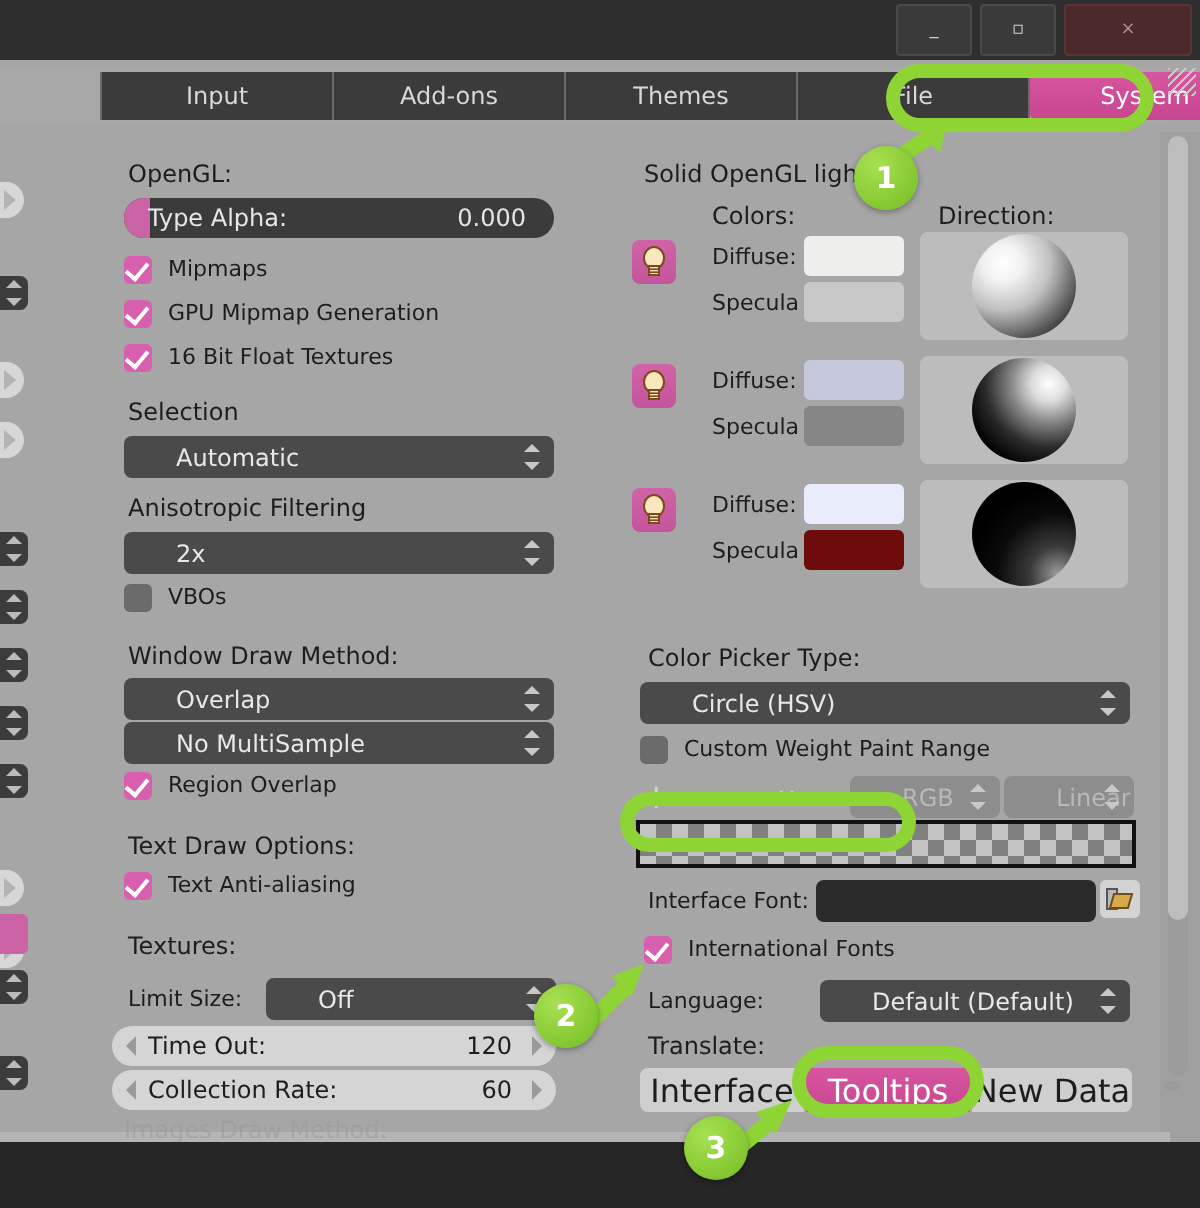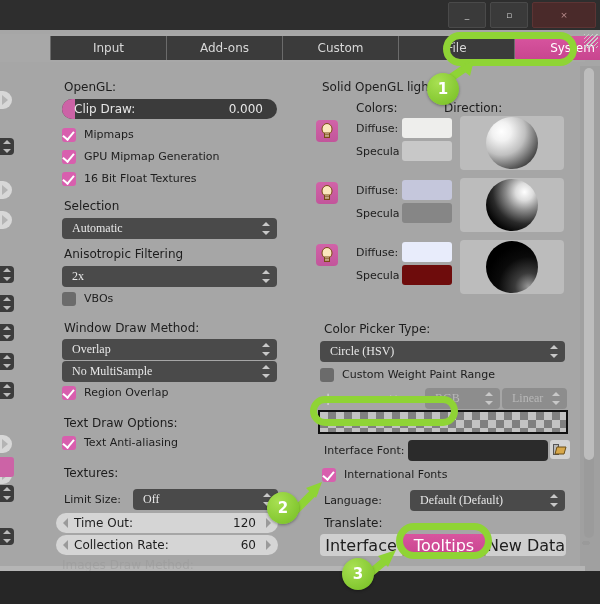--- a/index.html
+++ b/index.html
@@ -56,21 +56,21 @@
   .slider .tx{position:relative;margin-left:12px;}
   .slider .vx{position:absolute;right:14px;}
 
   .check{position:absolute;width:14px;height:14px;border-radius:3px;background:#6b6b6b;}
   .check.on{background:#d85fae;}
   .check.on::after{content:"";position:absolute;left:3px;top:1px;width:5px;height:9px;
       border:2px solid #fff;border-top:none;border-left:none;transform:rotate(40deg);}
 
   .dropdown{position:absolute;height:21px;background:#4a4a4a;border-radius:4px;color:#e8e8e8;
             font-size:12px;display:flex;align-items:center;}
-  .dropdown .dtx{margin-left:10px;font-family:Liberation Serif, serif;}
+  .dropdown .dtx{margin-left:26px;}
   .dropdown .dar{position:absolute;right:7px;top:4px;width:9px;height:13px;
       display:flex;flex-direction:column;justify-content:space-between;align-items:center;}
   .dropdown .dar i{display:block;width:0;height:0;border-left:4px solid transparent;border-right:4px solid transparent;}
   .dropdown .dar i.up{border-bottom:4px solid #c8c8c8;}
   .dropdown .dar i.dn{border-top:4px solid #c8c8c8;}
 
   .numfield{position:absolute;height:20px;background:#d5d5d5;border-radius:10px;color:#1d1d1d;
             font-size:12px;display:flex;align-items:center;}
   .numfield .ntx{margin-left:18px;}
   .numfield .nvx{position:absolute;right:22px;}
@@ -130,21 +130,21 @@
       <div class="winbtn">▫</div>
       <div class="winbtn close">×</div>
     </div>
   </div>
 
   <div class="tabstrip">
     <div class="tabsbg"></div>
     <div class="tabs">
       <div class="tab">Input</div>
       <div class="tab">Add-ons</div>
-      <div class="tab">Custom</div>
+      <div class="tab">Themes</div>
       <div class="tab">File</div>
       <div class="tab active">System</div>
     </div>
     <div class="corner-grip"></div>
   </div>
 
   <div class="body">
 
     <div class="stub stub-pill" style="top:25px;">
         <span class="caretr"></span>
@@ -211,21 +211,21 @@
         <span class="arrows">
           <i class="up"></i>
           <i class="dn"></i>
         </span>
       </div>
 
     <div class="sectlabel" style="position:absolute;left:64px;top:14px;">OpenGL:</div>
 
     <div class="slider" style="left:62px;top:33px;width:215px;">
       <span class="fill" style="width:13px;"></span>
-      <span class="tx">Clip Draw:</span>
+      <span class="tx">Type Alpha:</span>
       <span class="vx">0.000</span>
     </div>
 
     <div class="check on" style="left:62px;top:62px;"></div>
     <div class="label" style="position:absolute;left:84px;top:62px;">Mipmaps</div>
 
     <div class="check on" style="left:62px;top:84px;"></div>
     <div class="label" style="position:absolute;left:84px;top:84px;">GPU Mipmap Generation</div>
 
     <div class="check on" style="left:62px;top:106px;"></div>
@@ -294,21 +294,21 @@
     </div>
     <div class="numfield" style="left:56px;top:469px;width:222px;">
       <span class="lc"></span>
       <span class="ntx">Collection Rate:</span>
       <span class="nvx">60</span>
       <span class="rc"></span>
     </div>
 
     <div class="sectlabel" style="position:absolute;left:322px;top:14px;">Solid OpenGL lights:</div>
     <div class="sectlabel" style="position:absolute;left:356px;top:35px;">Colors:</div>
-    <div class="sectlabel" style="position:absolute;left:444px;top:35px;">Direction:</div>
+    <div class="sectlabel" style="position:absolute;left:469px;top:35px;">Direction:</div>
 
     <div class="bulb" style="left:316px;top:54px;">
       <svg width="14" height="16" viewBox="0 0 14 16">
           <ellipse cx="7" cy="6" rx="5" ry="5.5" fill="#fbe7bd" stroke="#7a4a18" stroke-width="1"></ellipse>
           <rect x="4.5" y="10" width="5" height="4.5" fill="#efe0c2" stroke="#7a4a18" stroke-width="1"></rect>
           <line x1="4.5" y1="11.6" x2="9.5" y2="11.6" stroke="#7a4a18" stroke-width=".8"></line>
           <line x1="4.5" y1="13.1" x2="9.5" y2="13.1" stroke="#7a4a18" stroke-width=".8"></line>
         </svg>
     </div>
     <div class="label" style="position:absolute;left:356px;top:56px;">Diffuse:</div>

